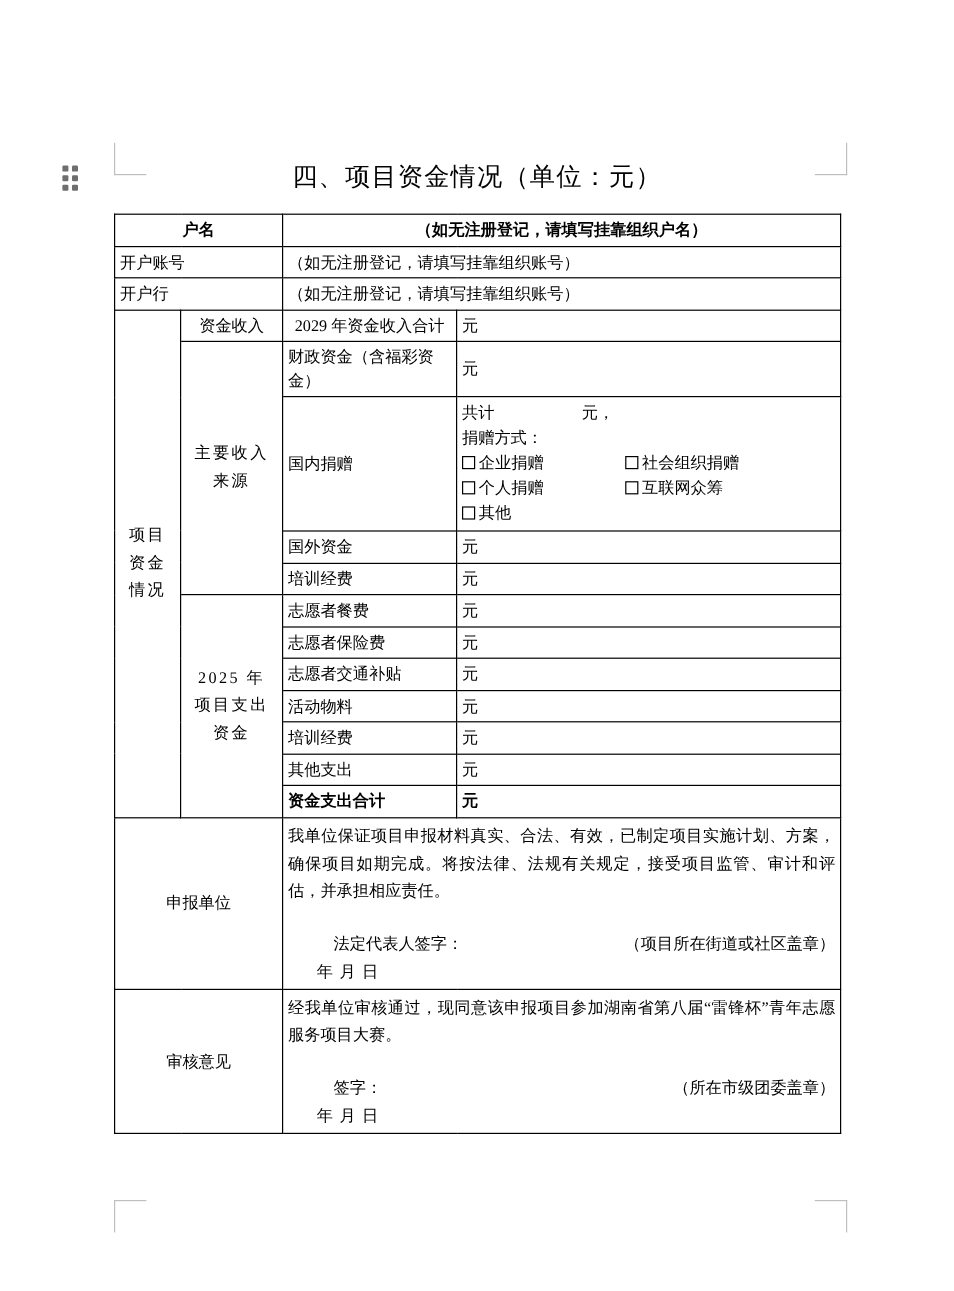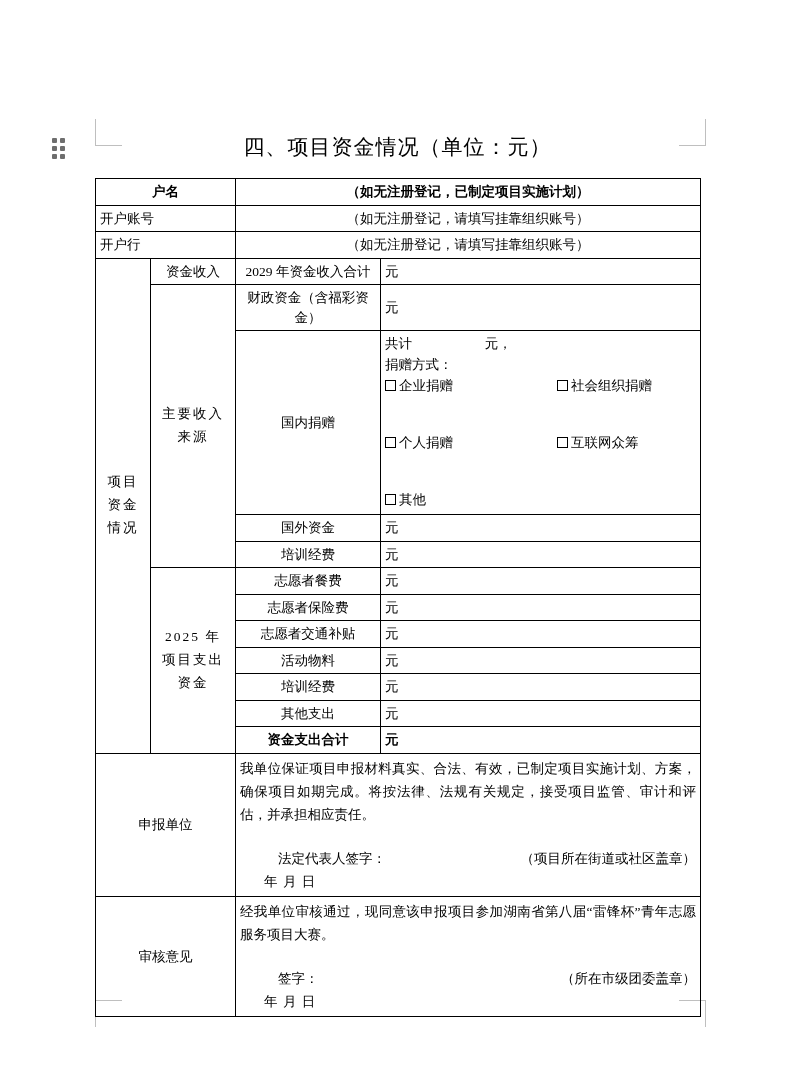--- a/index.html
+++ b/index.html
@@ -68,21 +68,21 @@
     line-height: 1.45;
   }
   .fund-table td {
     border: 1px solid #000000;
     padding: 3px 4px;
     vertical-align: middle;
     word-break: break-all;
   }
 
   .c-center { text-align: center; }
-  .c-right  { text-align: center; }
+  .c-right  { text-align: left; }
   .c-left   { text-align: left; }
   .bold     { font-weight: bold; }
 
   .row-h { height: 22px; }
 
   
   .vlabel {
     text-align: center;
     line-height: 1.7;
     letter-spacing: 2px;
@@ -96,21 +96,20 @@
     text-align: left;
     padding: 3px 5px 4px 5px;
     line-height: 1.55;
   }
   .donate-box .line { white-space: nowrap; }
   .donate-box .total-amt { display: inline-block; width: 66px; }
   .opt-grid {
     display: grid;
     grid-template-columns: 136px 1fr;
     row-gap: 0px;
-    gap: 36px;
   }
   .opt { white-space: nowrap; }
   .cb {
     display: inline-block;
     width: 9px; height: 9px;
     border: 1px solid #000;
     margin-right: 3px;
     vertical-align: -1px;
   }
 
@@ -163,21 +162,21 @@
     <colgroup>
       <col style="width:55px">
       <col style="width:85px">
       <col style="width:145px">
       <col style="width:320px">
     </colgroup>
     <tbody>
 
       <tr class="row-h">
         <td colspan="2" class="c-center bold">户名</td>
-        <td colspan="2" class="c-center bold">（如无注册登记，已制定项目实施计划）</td>
+        <td colspan="2" class="c-center bold">（如无注册登记，请填写挂靠组织户名）</td>
       </tr>
 
       <tr class="row-h">
         <td colspan="2" class="c-left">开户账号</td>
         <td colspan="2" class="c-right">（如无注册登记，请填写挂靠组织账号）</td>
       </tr>
 
       <tr class="row-h">
         <td colspan="2" class="c-left">开户行</td>
         <td colspan="2" class="c-right">（如无注册登记，请填写挂靠组织账号）</td>

